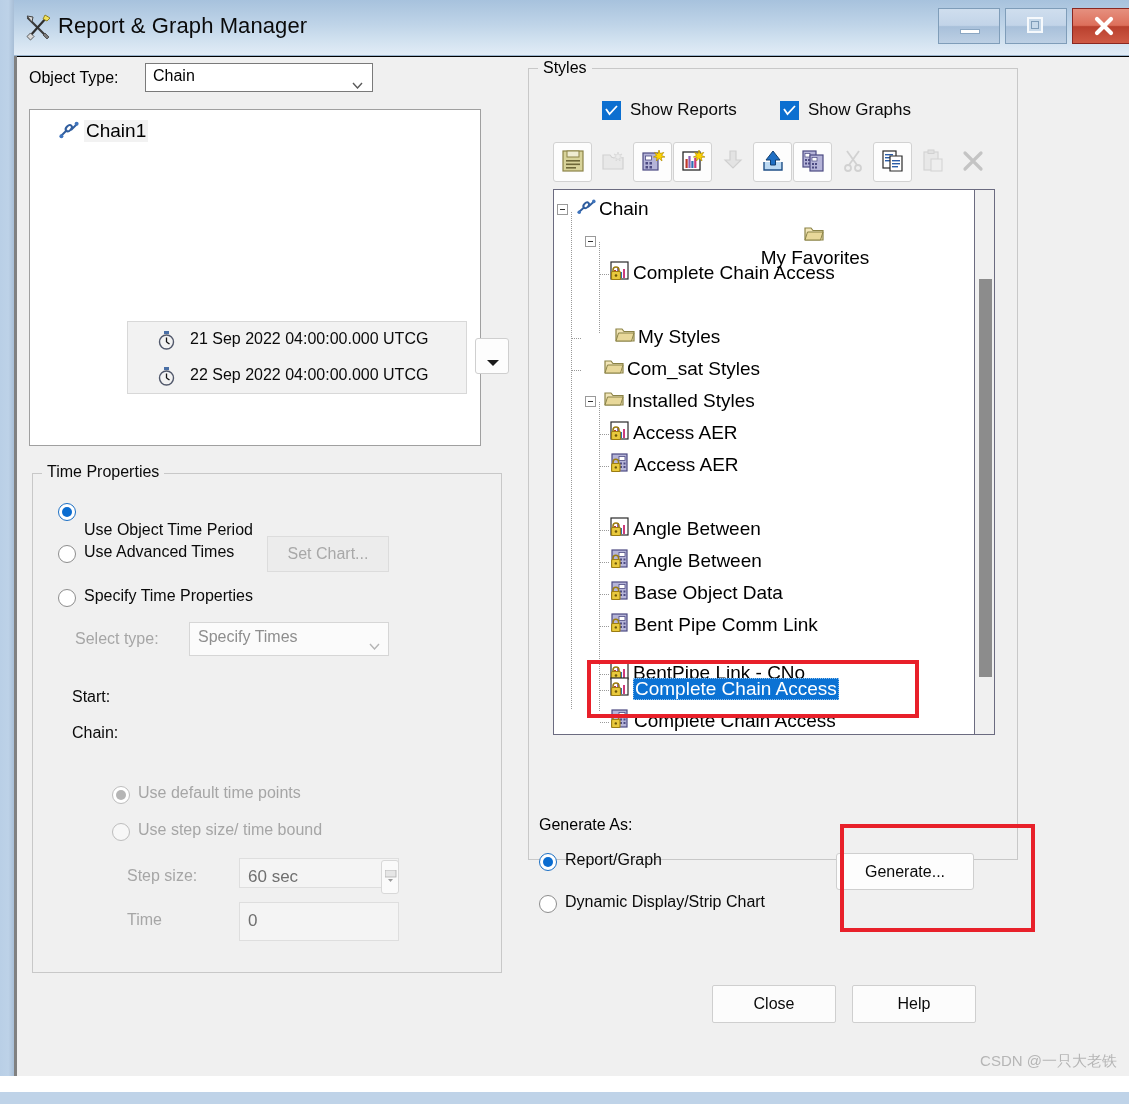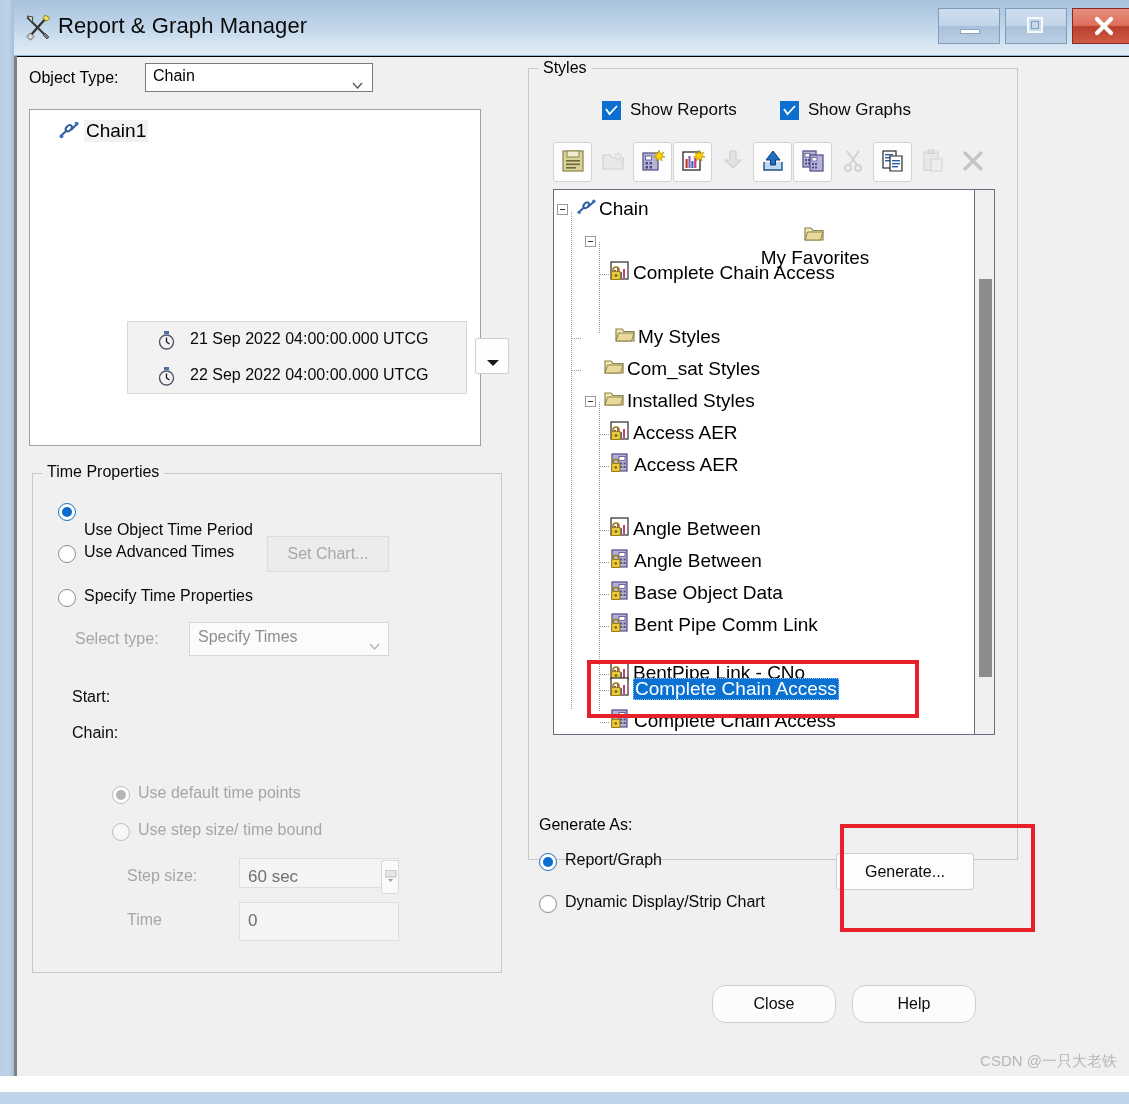--- a/index.html
+++ b/index.html
@@ -290,21 +290,21 @@
     cursor: pointer;
   }
 
   .redbox {
     position: absolute; border: 4px solid #e8202a;
     box-sizing: border-box; pointer-events: none;
   }
 
   .dlgbtn {
     position: absolute; top: 928px; width: 124px; height: 38px;
-    background: #fcfcfc; border: 1px solid #cfcfcf; border-radius: 14px;
+    background: #fcfcfc; border: 1px solid #cfcfcf; border-radius: 2px;
     box-sizing: border-box; font-size: 16px; color: #0a0a0a;
     display: flex; align-items: center; justify-content: center;
     cursor: pointer;
   }
   #btn-close-dlg { left: 695px; }
   #btn-help { left: 835px; }
 
   
   #watermark {
     position: absolute; right: 12px; bottom: 5px;

